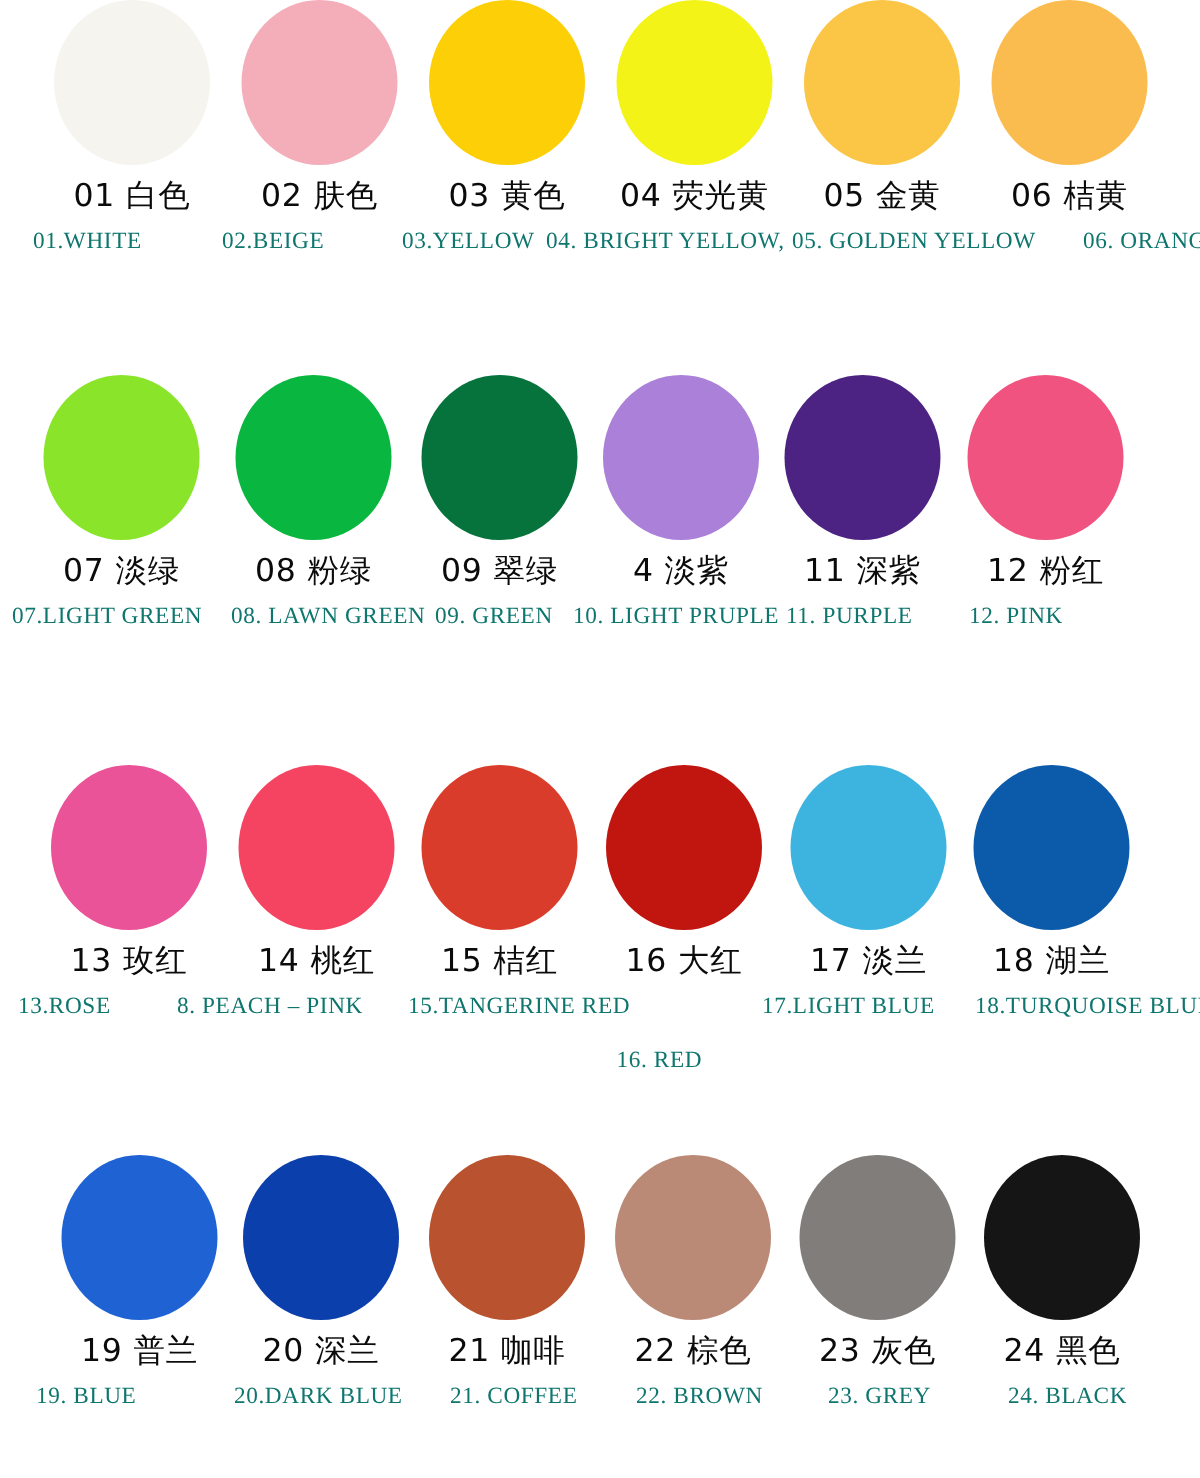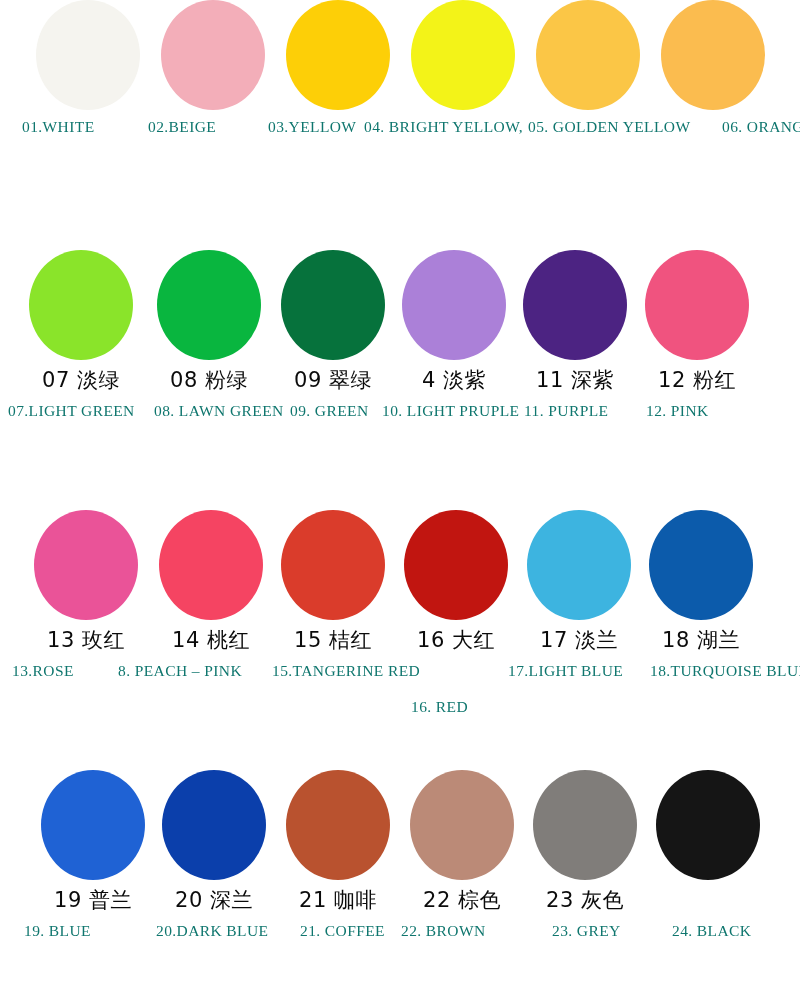--- a/index.html
+++ b/index.html
@@ -110,20 +110,28 @@
         <div class="swatch-cell" style="left: 407px;">
           <span class="swatch-dot" style="background: rgb(243, 243, 24);"></span>
         </div>
         <div class="swatch-cell" style="left: 532px;">
           <span class="swatch-dot" style="background: rgb(251, 198, 70);"></span>
         </div>
         <div class="swatch-cell" style="left: 657px;">
           <span class="swatch-dot" style="background: rgb(251, 188, 79);"></span>
         </div>
       </div>
+      <div class="cn-band">
+        <div class="cn-label" style="left: 32px;">01 白色</div>
+        <div class="cn-label" style="left: 157px;">02 肤色</div>
+        <div class="cn-label" style="left: 282px;">03 黄色</div>
+        <div class="cn-label" style="left: 407px;">04 荧光黄</div>
+        <div class="cn-label" style="left: 532px;">05 金黄</div>
+        <div class="cn-label" style="left: 657px;">06 桔黄</div>
+      </div>
       <div class="en-band">
         <div class="en-label" style="left: 22px;">01.WHITE</div>
         <div class="en-label" style="left: 148px;">02.BEIGE</div>
         <div class="en-label" style="left: 268px;">03.YELLOW</div>
         <div class="en-label" style="left: 364px;">04.  BRIGHT  YELLOW,</div>
         <div class="en-label" style="left: 528px;">05.  GOLDEN  YELLOW</div>
         <div class="en-label" style="left: 722px; text-align: center;">06.  ORANGE</div>
       </div>
     </div>
     <div class="swatch-row row-2">
@@ -222,23 +230,24 @@
         <div class="swatch-cell" style="left: 652px;">
           <span class="swatch-dot" style="background: rgb(21, 21, 21);"></span>
         </div>
       </div>
       <div class="cn-band">
         <div class="cn-label" style="left: 37px;">19 普兰</div>
         <div class="cn-label" style="left: 158px;">20 深兰</div>
         <div class="cn-label" style="left: 282px;">21 咖啡</div>
         <div class="cn-label" style="left: 406px;">22 棕色</div>
         <div class="cn-label" style="left: 529px;">23 灰色</div>
+        <div class="cn-label" style="left: 652px;">24 黑色</div>
       </div>
       <div class="en-band">
         <div class="en-label" style="left: 24px;">19.  BLUE</div>
         <div class="en-label" style="left: 156px; text-align: right;">20.DARK  BLUE</div>
         <div class="en-label" style="left: 300px;">21.  COFFEE</div>
-        <div class="en-label" style="left: 401px;">22.  BROWN</div>
+        <div class="en-label" style="left: 424px;">22.  BROWN</div>
         <div class="en-label" style="left: 552px;">23.  GREY</div>
         <div class="en-label" style="left: 672px;">24.  BLACK</div>
       </div>
     </div>
   </div>
 
 </body></html>

